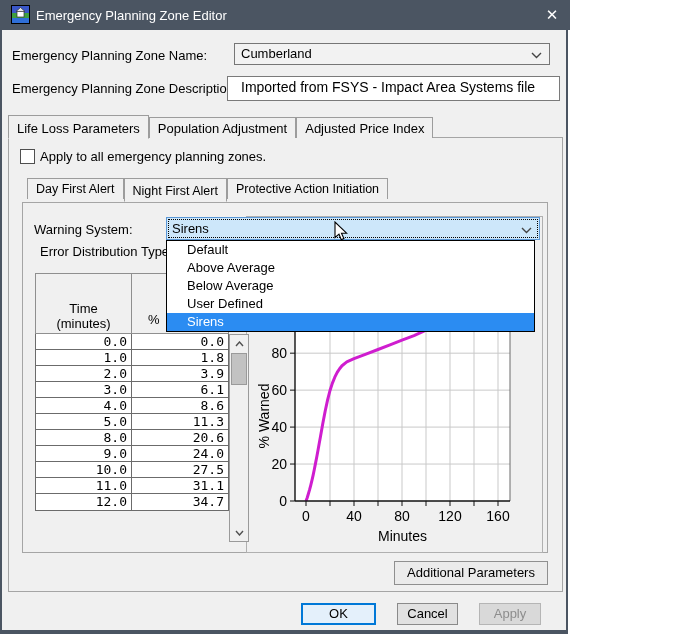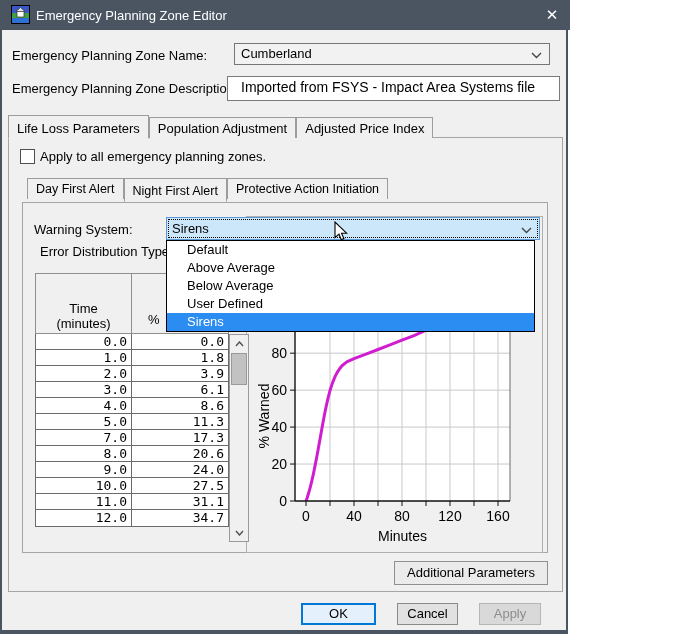--- a/index.html
+++ b/index.html
@@ -159,24 +159,20 @@
           <div class="td">3.0</div>
           <div class="td">6.1</div>
         </div>
         <div class="tr">
           <div class="td">4.0</div>
           <div class="td">8.6</div>
         </div>
         <div class="tr">
           <div class="td">5.0</div>
           <div class="td">11.3</div>
-        </div>
-        <div class="tr">
-          <div class="td">7.0</div>
-          <div class="td">17.3</div>
         </div>
         <div class="tr">
           <div class="td">8.0</div>
           <div class="td">20.6</div>
         </div>
         <div class="tr">
           <div class="td">9.0</div>
           <div class="td">24.0</div>
         </div>
         <div class="tr">

